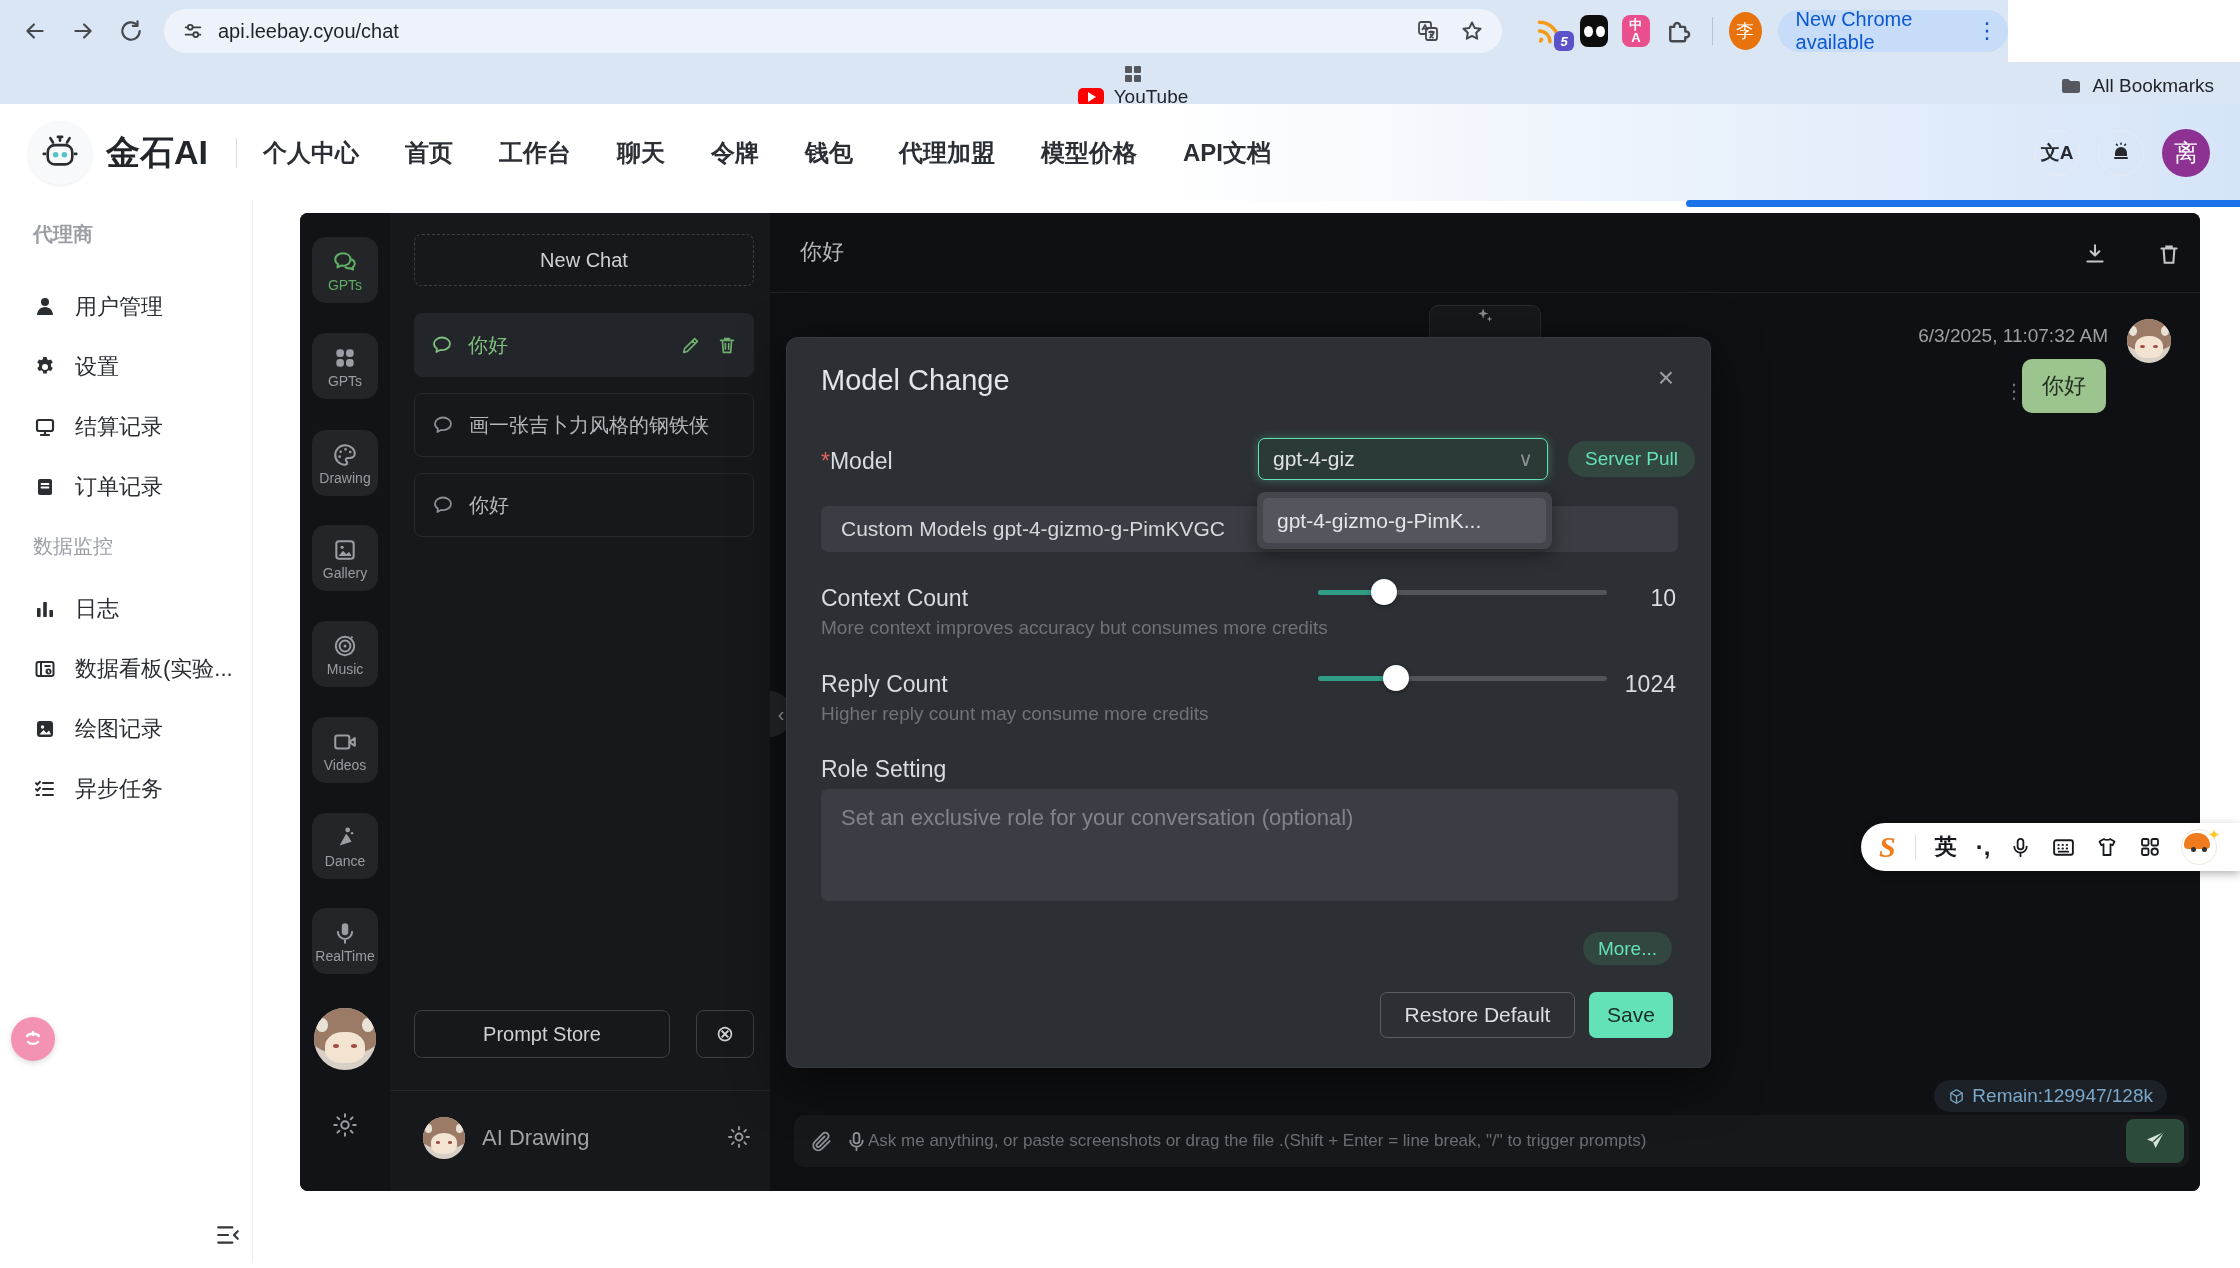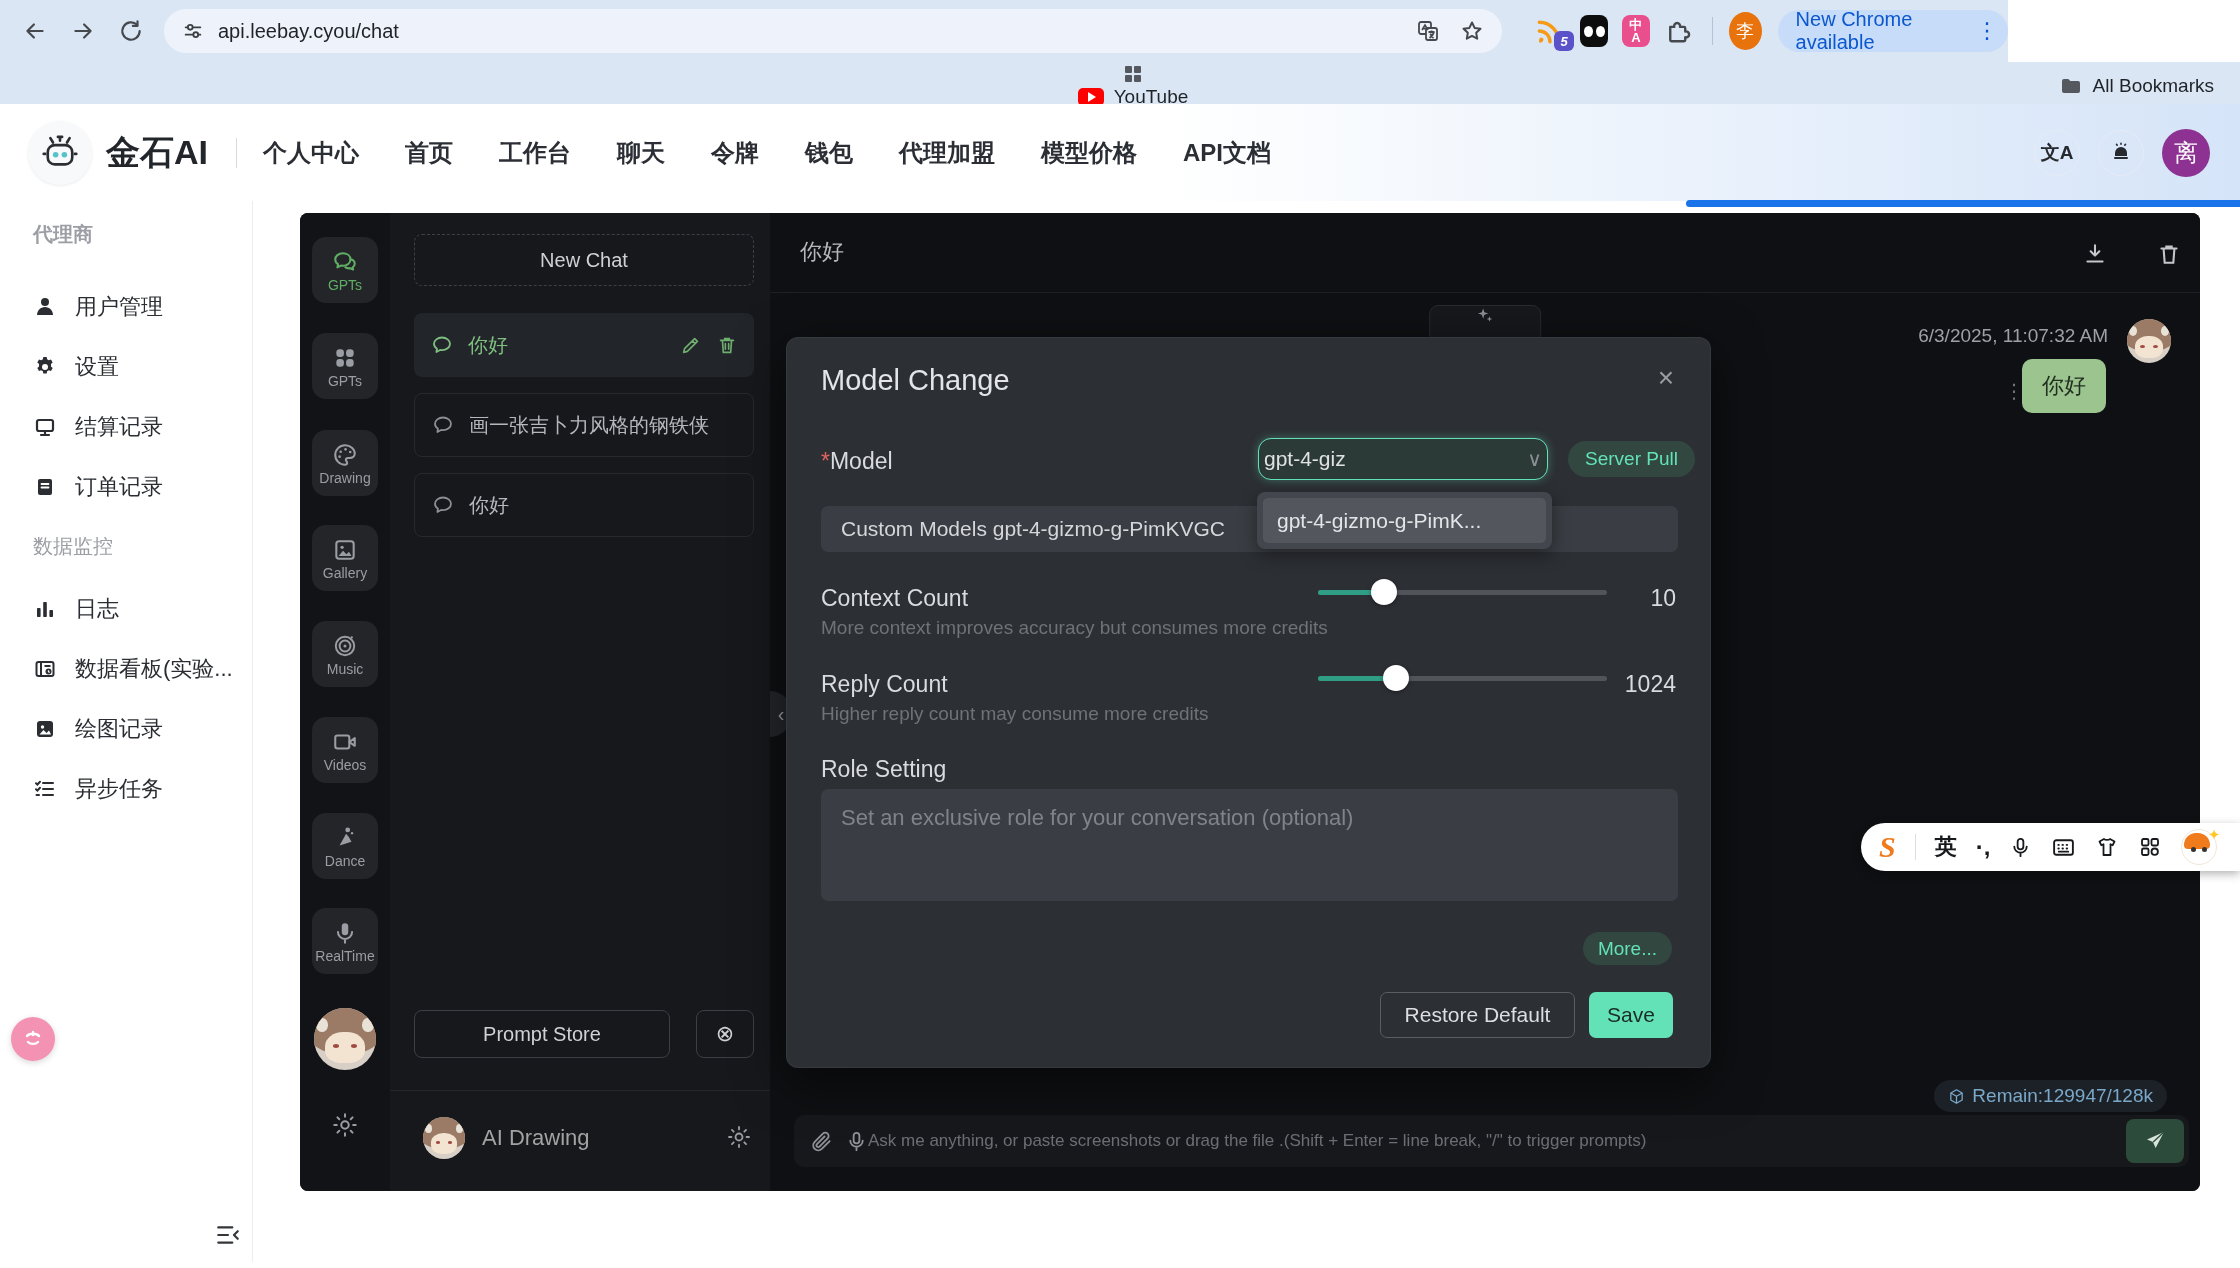--- a/index.html
+++ b/index.html
@@ -115,21 +115,21 @@
   #ime-mascot .eye.r { left:20px; }
   #ime-mascot .spark { position:absolute; right:-4px; top:-4px; color:#ffc827; font-size:15px; }
 
   
   #modal { position:absolute; left:786px; top:233px; width:925px; height:731px; background:#2c2f34; border:1px solid rgba(255,255,255,.05); border-radius:12px; box-shadow:0 14px 50px rgba(0,0,0,.55); z-index:20; }
   #modal-title { position:absolute; left:34px; top:26px; font-size:29px; color:#e3e5e8; }
   #modal-close { position:absolute; right:36px; top:26px; font-size:28px; color:#9a9da3; cursor:pointer; line-height:1; }
   .m-label { font-size:23px; color:#d9dbde; }
   .req-star { color:#e06460; }
   #model-row-label { position:absolute; left:34px; top:110px; }
-  #model-select { position:absolute; left:471px; top:100px; width:290px; height:42px; border-radius:13px; background:#2b3a36; border:1px solid #63e2b7; box-shadow:0 0 10px rgba(99,226,183,.35); display:flex; align-items:center; padding:0 5px; cursor:text; }
+  #model-select { position:absolute; left:471px; top:100px; width:290px; height:42px; border-radius:7px; background:#2b3a36; border:1px solid #63e2b7; box-shadow:0 0 10px rgba(99,226,183,.35); display:flex; align-items:center; padding:0 14px; cursor:text; }
   #model-select .val { font-size:21px; color:#dfe1e4; flex:1; }
   #model-select .chev { color:#8b8e94; font-size:20px; }
   #server-pull-btn { position:absolute; left:781px; top:103px; height:36px; border-radius:18px; background:#31473f; color:#63e2b7; font-size:19px; display:flex; align-items:center; padding:0 17px; cursor:pointer; }
   #custom-models-bar { position:absolute; left:34px; top:168px; width:857px; height:46px; border-radius:7px; background:#3a3d43; display:flex; align-items:center; padding:0 20px; font-size:21px; color:#d5d7da; white-space:nowrap; overflow:hidden; cursor:pointer; }
   #model-dropdown { position:absolute; left:470px; top:154px; width:295px; height:57px; border-radius:8px; background:#43464c; box-shadow:0 6px 18px rgba(0,0,0,.4); padding:6px; z-index:5; }
   #dropdown-option { width:100%; height:100%; border-radius:5px; background:#53565d; display:flex; align-items:center; padding:0 14px; font-size:21px; color:#e3e5e8; white-space:nowrap; overflow:hidden; cursor:pointer; }
   .hint { position:absolute; left:34px; font-size:19px; color:#6f7277; }
   .slider { position:absolute; left:531px; width:289px; height:26px; cursor:pointer; }
   .slider .track { position:absolute; left:0; top:11px; width:100%; height:5px; border-radius:3px; background:#515459; }
   .slider .fill { position:absolute; left:0; top:11px; height:5px; border-radius:3px; background:#2f9e84; }

